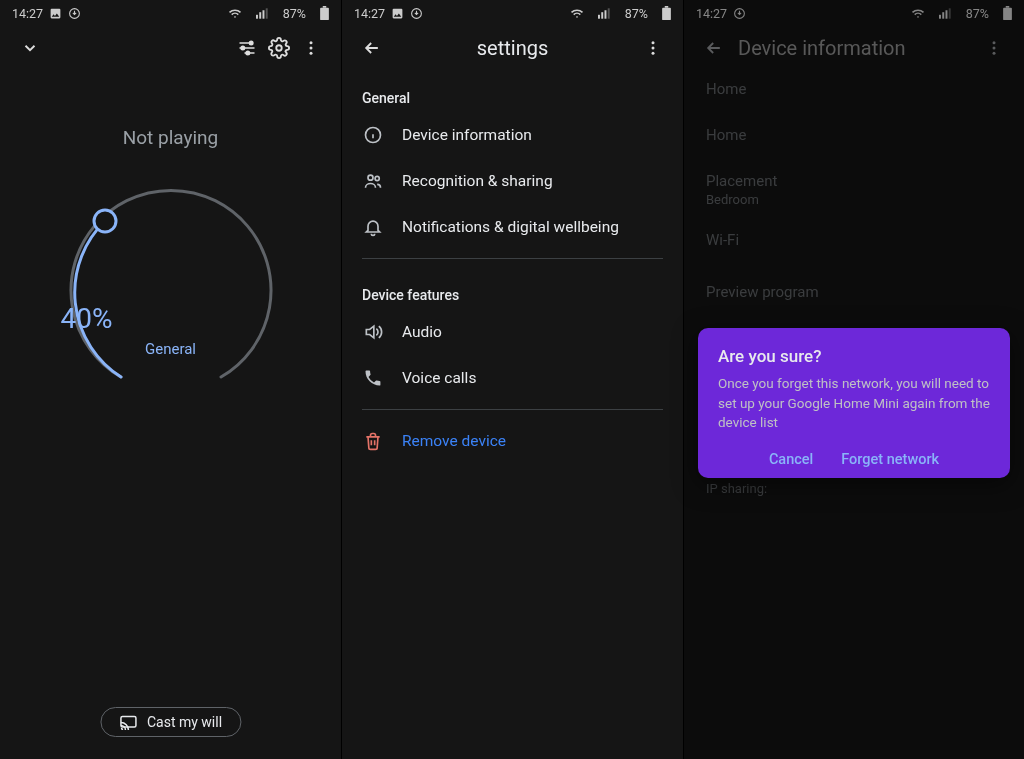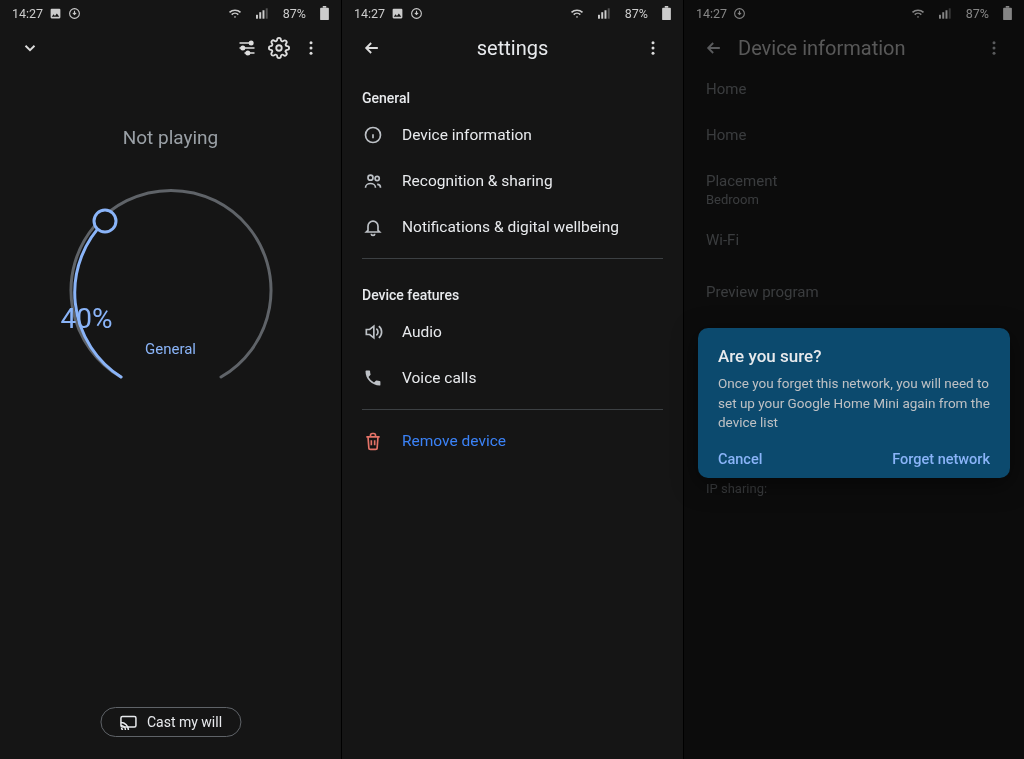--- a/index.html
+++ b/index.html
@@ -42,24 +42,24 @@
   .listitem.danger .licon { color:#e57368; }
 
   
   .entry { padding: 10px 22px; }
   .entry .el { font-size: 15px; color:#c8cacc; }
   .entry .ev { font-size: 13px; color:#7d8084; margin-top:2px; }
   .dimmed .entry .el, .dimmed .entry .ev { color:#5a5d60; }
 
   
   .scrim { position:absolute; inset:0; background:rgba(0,0,0,0.35); }
-  .dialog { position:absolute; left: 14px; right: 14px; top: 328px; background:#0c4a6e; border-radius:10px; padding: 18px 20px 10px; box-shadow: 0 6px 24px rgba(0,0,0,0.5); }
+  .dialog { position:absolute; left: 14px; right: 14px; top: 328px; background:#6d28d9; border-radius:10px; padding: 18px 20px 10px; box-shadow: 0 6px 24px rgba(0,0,0,0.5); }
   .dialog .dtitle { font-size:17px; font-weight:500; color:#e8eaed; margin-bottom:8px; }
   .dialog .dmsg { font-size:13.5px; line-height:1.45; color:#bfc1c4; }
-  .dialog .dactions { display:flex; justify-content:space-between; gap:28px; margin-top:18px; }
+  .dialog .dactions { display:flex; justify-content:center; gap:28px; margin-top:18px; }
   .dialog .dactions span { font-size:14.5px; color:#8ab4f8; cursor:pointer; font-weight:500; }
 
 </style>
 </head>
 <body>
 
 <div class="row">
 
   <div class="screen s1">
     <div class="statusbar">

